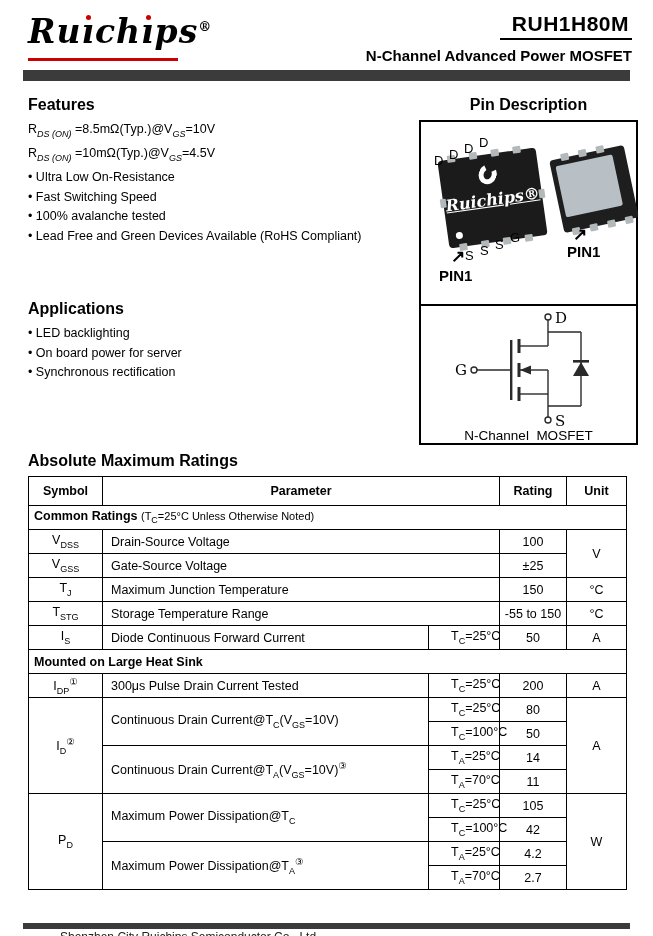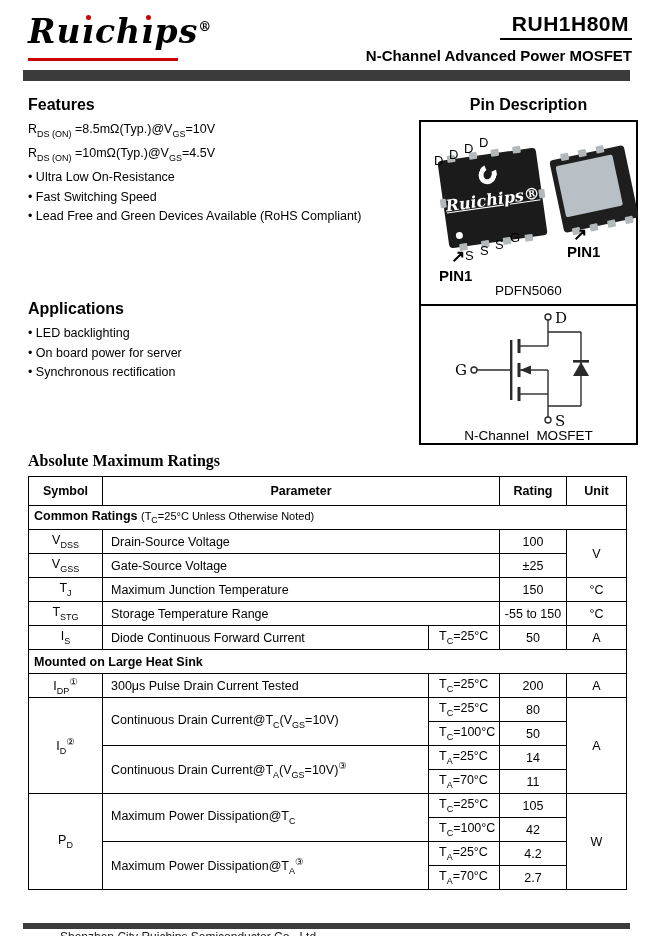--- a/index.html
+++ b/index.html
@@ -31,21 +31,21 @@
     position:absolute; top:47px; right:21px;
     font-size:15px; font-weight:bold;
   }
   .bar { position:absolute; left:23px; width:607px; background:#3b3b3b; }
   .bar.top { top:70px; height:11px; }
   .bar.bottom { top:923px; height:6px; }
   
   .h-sec { position:absolute; font-size:16px; font-weight:bold; }
   
   .txt-list { position:absolute; font-size:12.5px; line-height:19.5px; }
-  .txt-list sub { font-size:9px; }
+  .txt-list sub { font-size:9px;font-style:italic; }
   
   .pin-box {
     position:absolute; left:419px; top:120px; width:219px; height:325px;
     border:2px solid #000;
   }
   .pkg-area { position:absolute; left:0; top:0; width:100%; height:182px; }
   .pkg-caption {
     position:absolute; left:0; top:161px; width:100%; text-align:center;
     font-size:13.5px;
   }
@@ -92,21 +92,21 @@
   
   .ratings {
     position:absolute; left:28px; top:476px;
     border-collapse:collapse; table-layout:fixed; width:598px;
     font-size:12.5px;
   }
   .ratings th, .ratings td { border:1.5px solid #000; height:24px; padding:0; }
   .ratings th { height:29px; font-size:12.5px; font-weight:bold; text-align:center; }
   .ratings td.sym  { text-align:center; }
   .ratings td.param{ text-align:left; padding-left:8px; }
-  .ratings td.cond { text-align:left; padding-left:10px; }
+  .ratings td.cond { text-align:left; padding-left:22px; }
   .ratings td.val  { text-align:center; }
   .ratings td.unit { text-align:center; }
   .ratings td.section { text-align:left; padding-left:5px; }
   .ratings sub { font-size:9px; }
   .ratings sup { font-size:9.5px; vertical-align:super; }
   .ratings .sm { font-size:11px; font-weight:normal; }
   
   .footer-text {
     position:absolute; left:60px; top:930px; font-size:12px; color:#222;
   }
@@ -121,20 +121,21 @@
   <div class="part-number">RUH1H80M</div>
   <div class="subtitle">N-Channel Advanced Power MOSFET</div>
   <div class="bar top" style="background: rgb(59, 59, 59);"></div>
 
   <div class="h-sec" style="left:28px; top:96px;">Features</div>
   <div class="txt-list" style="left:28px; top:120px;" id="features-list">
       <div>R<sub>DS (ON)</sub> =8.5mΩ(Typ.)@V<sub>GS</sub>=10V</div>
       <div>R<sub>DS (ON)</sub> =10mΩ(Typ.)@V<sub>GS</sub>=4.5V</div>
       <div>• Ultra Low On-Resistance</div>
       <div>• Fast Switching Speed</div>
+      <div>• 100% avalanche tested</div>
       <div>• Lead Free and Green Devices Available (RoHS Compliant)</div>
     </div>
 
   <div class="h-sec" style="left:28px; top:300px;">Applications</div>
   <div class="txt-list" style="left:28px; top:324px;" id="applications-list">
       <div>• LED backlighting</div>
       <div>• On board power for server</div>
       <div>• Synchronous rectification</div>
     </div>
 
@@ -175,21 +176,20 @@
         <span class="stub t" style="left:48px;"></span>
         <span class="stub b" style="left:8px;"></span>
         <span class="stub b" style="left:26px;"></span>
         <span class="stub b" style="left:44px;"></span>
         <span class="stub b" style="left:62px;"></span>
         <div class="pad"></div>
       </div>
       <span class="pin1-arrow" style="left:152px; top:102px;">↗</span>
       <span class="pin1-label" style="left:146px; top:121px;">PIN1</span>
 
-      <div class="pkg-caption">PDFN5060</div>
     </div>
 
     <div class="schem-area">
       <svg class="schem-svg" width="155" height="118" viewBox="0 0 155 118">
         <g stroke="#2a2a2a" stroke-width="1.4" fill="none">
 
           <circle cx="95" cy="7" r="3"></circle>
           <line x1="95" y1="10" x2="95" y2="36"></line>
           <line x1="66" y1="36" x2="95" y2="36"></line>
 
@@ -221,21 +221,21 @@
         <g fill="#000" font-family="DejaVu Serif, serif" font-size="15">
           <text x="102" y="13">D</text>
           <text x="2" y="65">G</text>
           <text x="102" y="116">S</text>
         </g>
       </svg>
       <div class="schem-caption">N-Channel  MOSFET</div>
     </div>
   </div>
 
-  <div class="h-sec" style="left:28px; top:452px;font-family:Liberation Serif, serif;">Absolute Maximum Ratings</div>
+  <div class="h-sec" style="left:28px; top:452px;">Absolute Maximum Ratings</div>
   <table class="ratings">
     <colgroup>
       <col style="width:74px">
         <col style="width:326px">
         <col style="width:71px">
         <col style="width:67px">
         <col style="width:60px">
     </colgroup>
     <thead>
       <tr>

